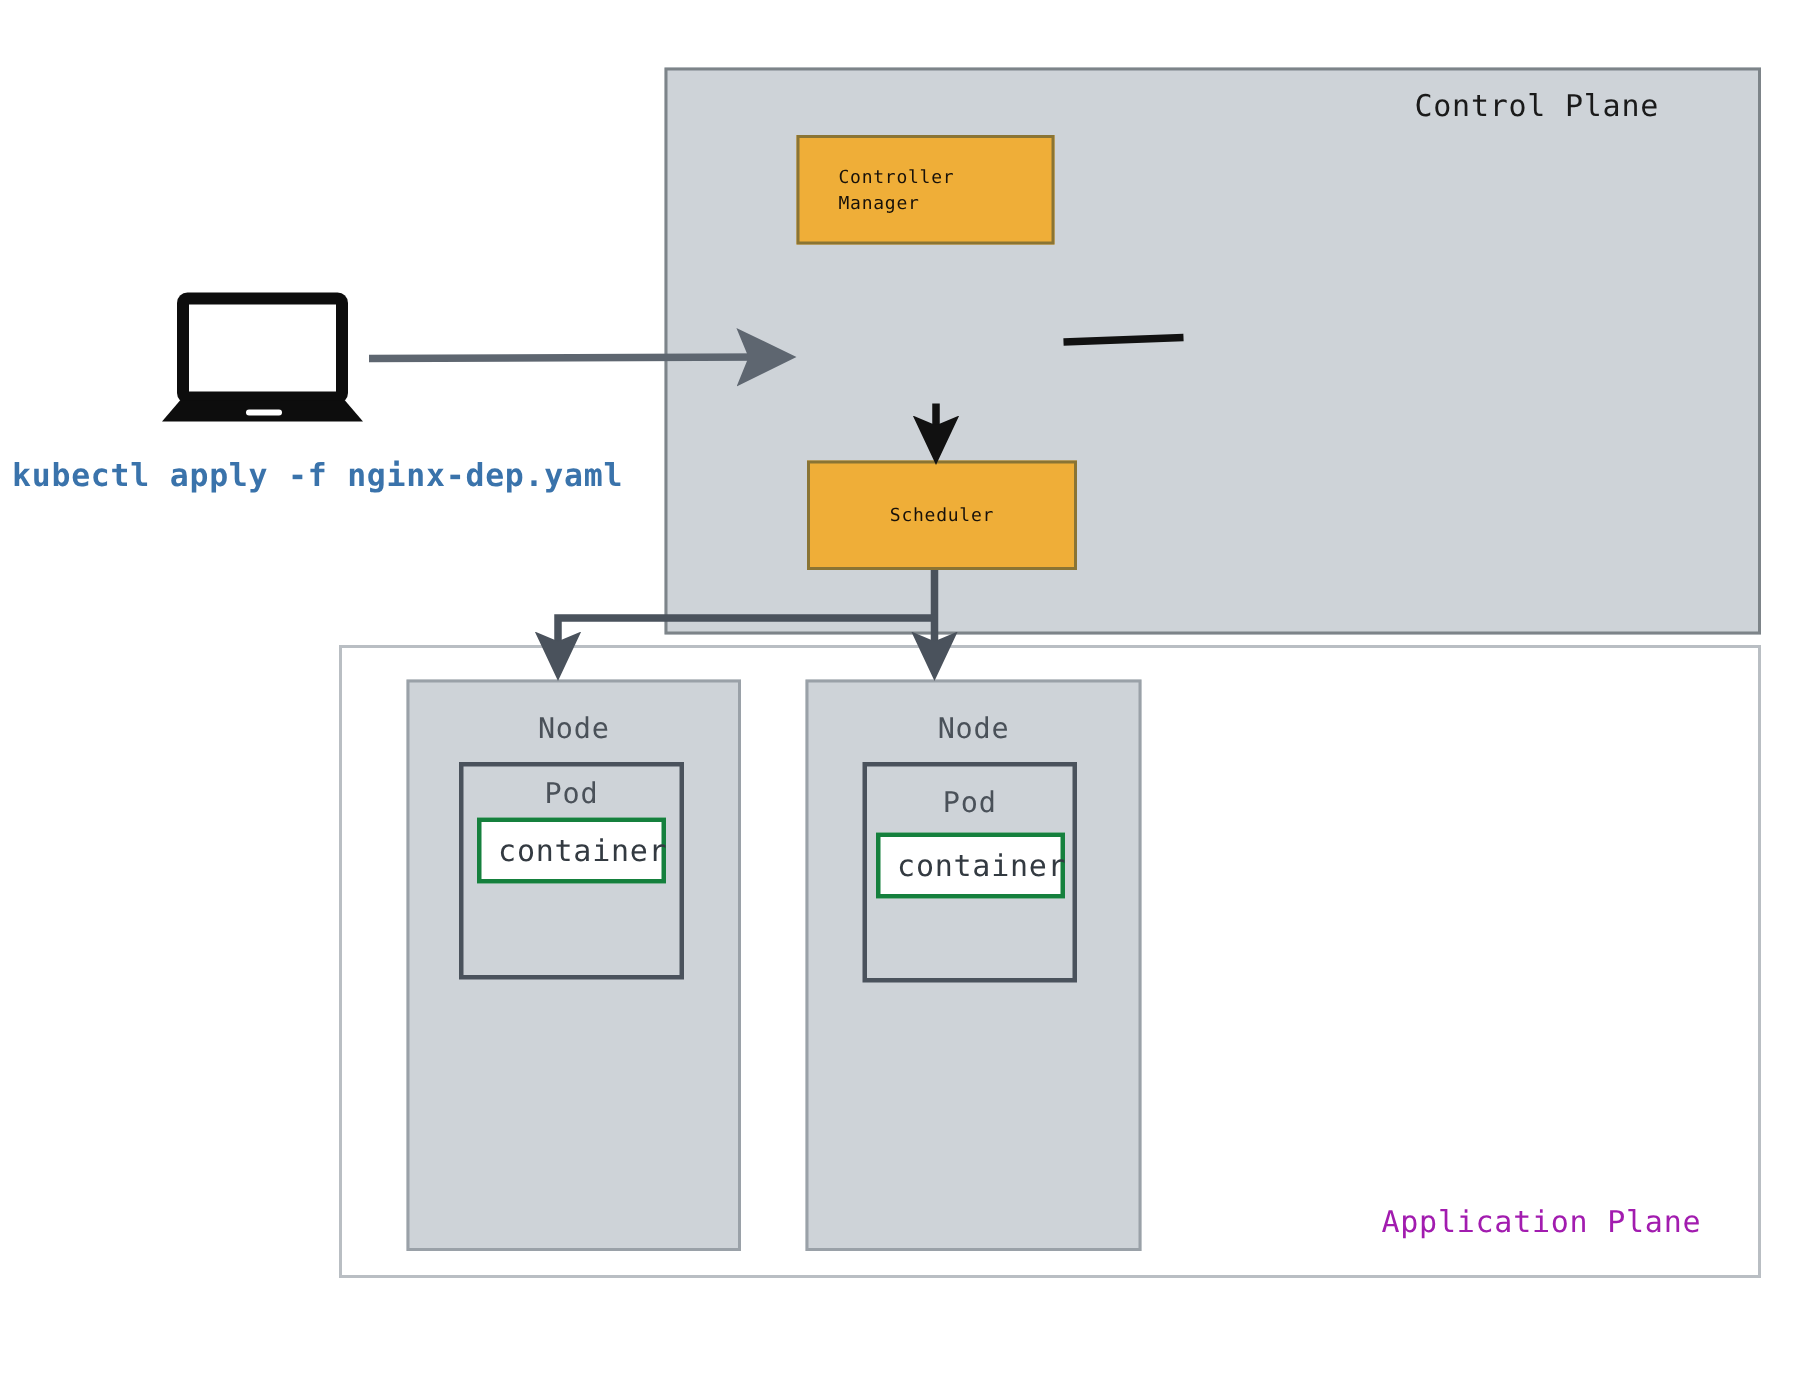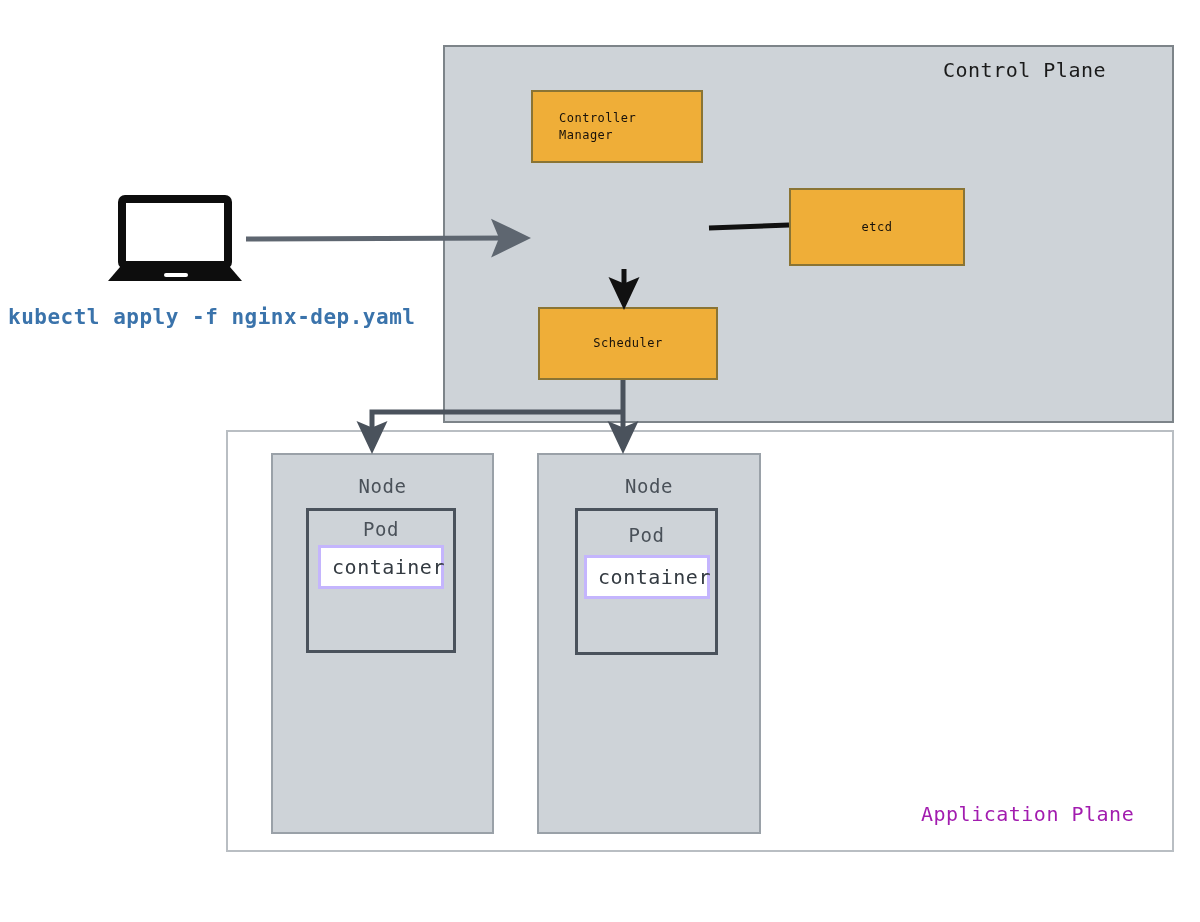--- a/index.html
+++ b/index.html
@@ -100,21 +100,21 @@
     text-align: center;
     font-size: 19px;
     color: #4a5159;
     letter-spacing: 0.5px;
   }
   .pod-1 .pod-label { margin-top: 7px; }
   .pod-2 .pod-label { margin-top: 13px; }
 
   .container-box {
     background: #ffffff;
-    border: 3px solid #c4b5fd;
+    border: 3px solid #15803d;
     box-sizing: border-box;
     display: flex;
     align-items: center;
     justify-content: center;
     font-size: 20px;
     color: #333a41;
     letter-spacing: 0.5px;
     padding-left: 15px;
   }
   .container-1 { left: 318px; top: 545px; width: 126px; height: 44px; }
@@ -147,21 +147,20 @@
   <div class="abs control-plane"></div>
   <div class="abs control-plane-label">Control Plane</div>
 
   <div class="abs application-plane"></div>
   <div class="abs application-plane-label">Application Plane</div>
 
   <div class="abs comp-box box-controller-manager">Controller
 Manager</div>
 
 
-  <div class="abs comp-box box-etcd">etcd</div>
 
   <div class="abs comp-box box-scheduler">Scheduler</div>
 
   <div class="abs node-box node-1">
     <div class="node-label">Node</div>
   </div>
   <div class="abs pod-box pod-1">
     <div class="pod-label">Pod</div>
   </div>
   <div class="abs container-box container-1">container</div>

